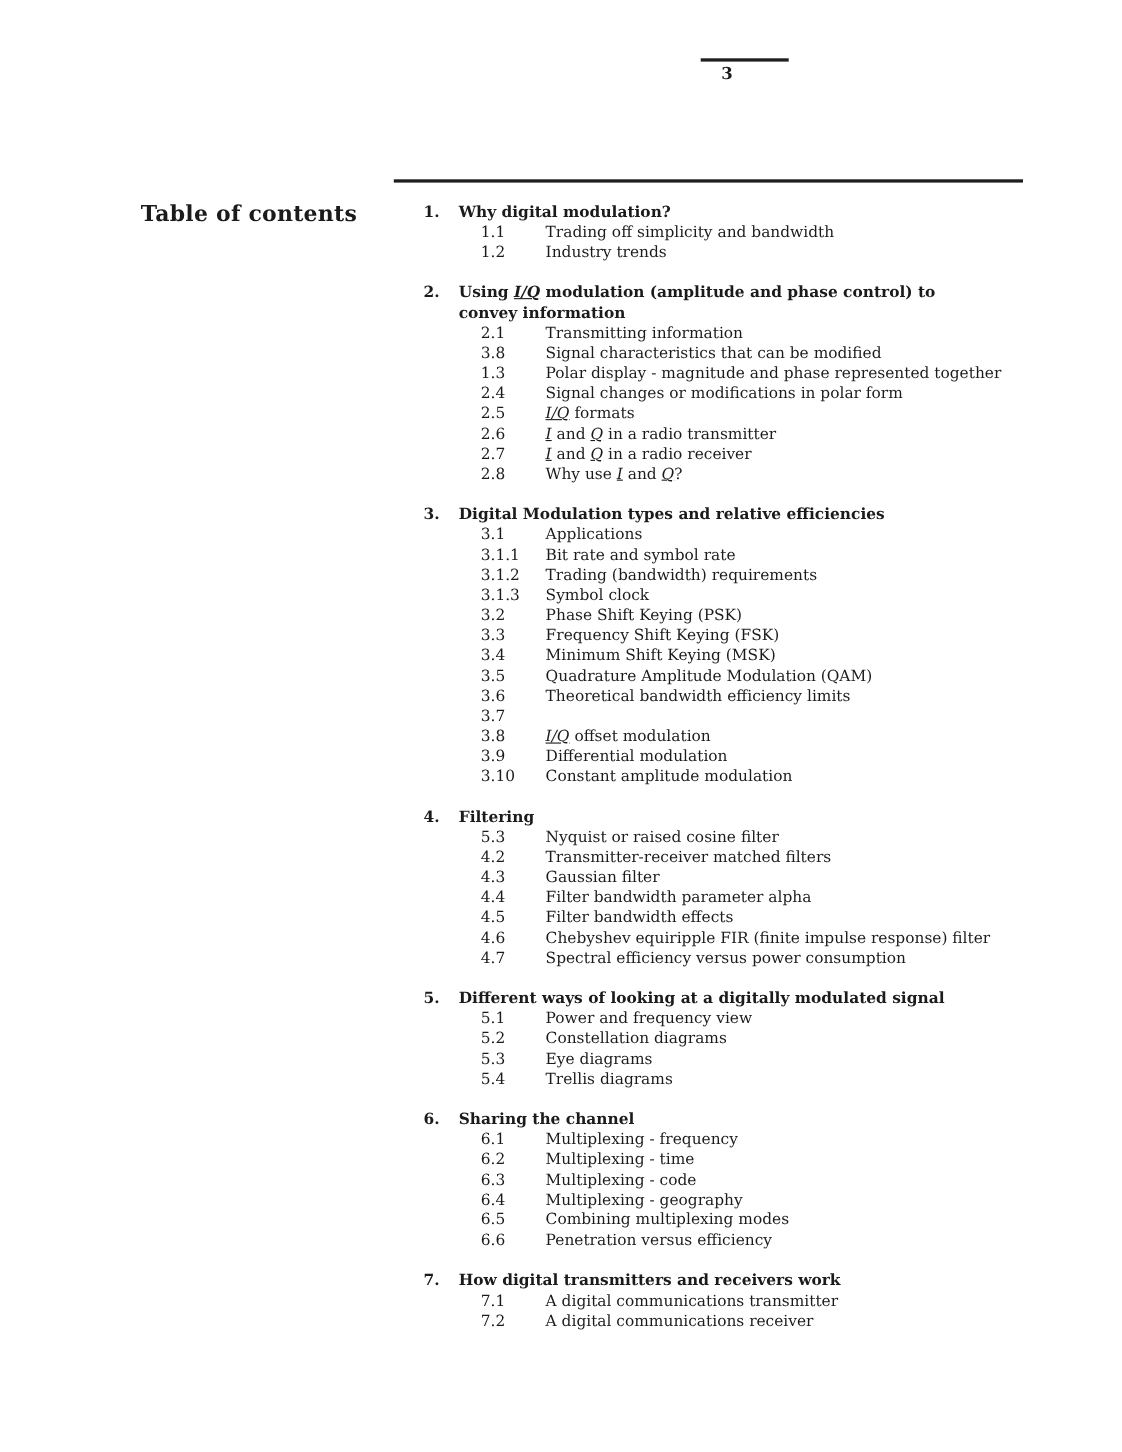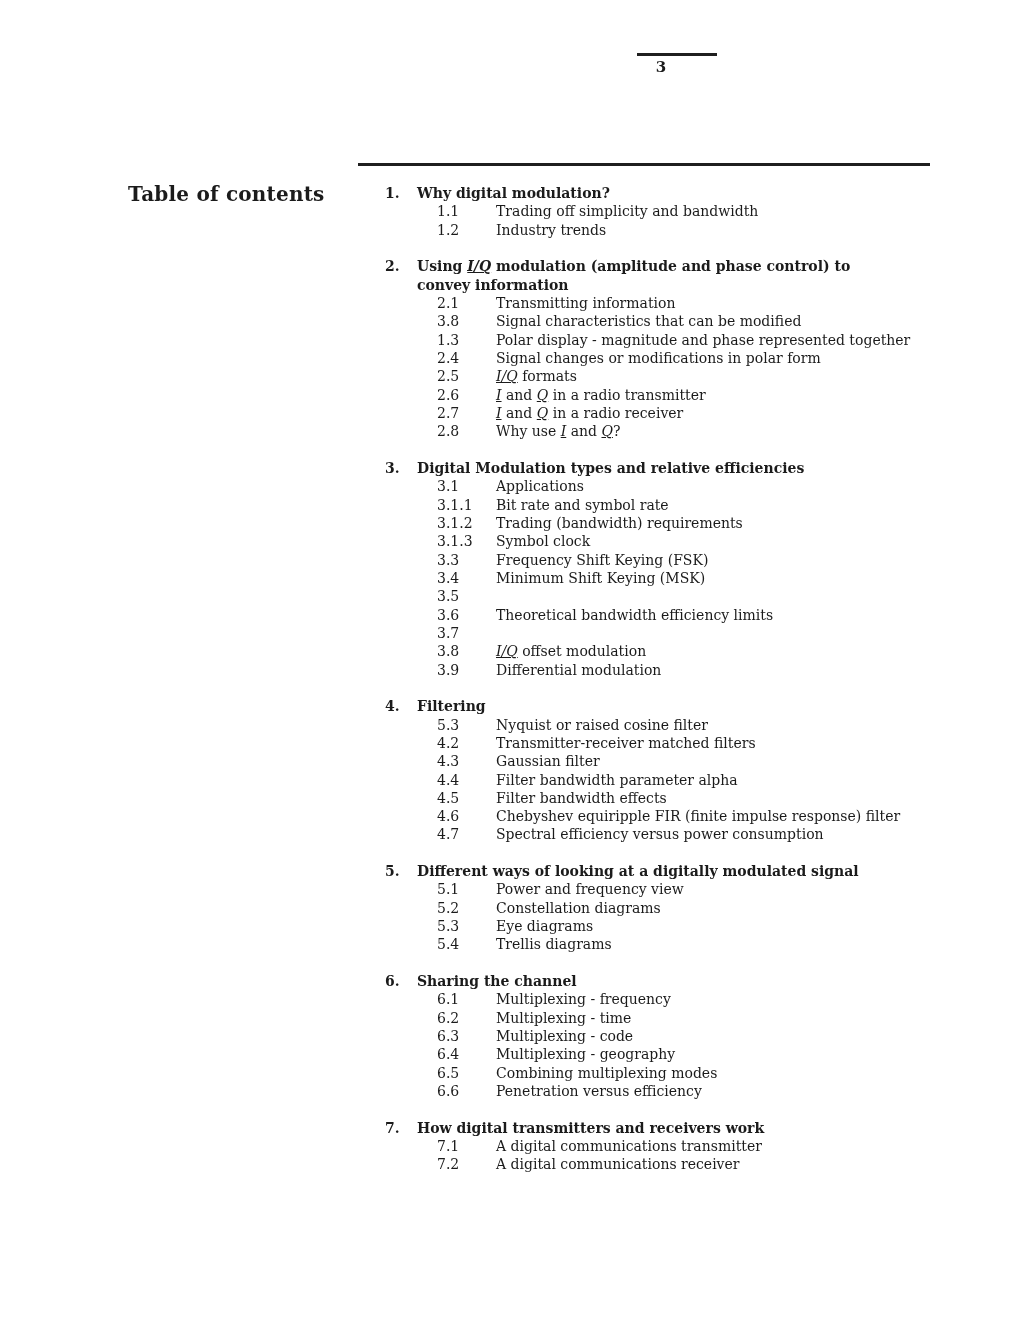--- a/index.html
+++ b/index.html
@@ -140,44 +140,53 @@
         </div>
         <div class="toc-item">
           <span class="item-num">3.1.2</span>
           <span class="item-title"><span class="">Trading (bandwidth) requirements</span></span>
         </div>
         <div class="toc-item">
           <span class="item-num">3.1.3</span>
           <span class="item-title"><span class="">Symbol clock</span></span>
         </div>
         <div class="toc-item">
+          <span class="item-num">3.2</span>
+          <span class="item-title"><span class="">Phase Shift Keying (PSK)</span></span>
+        </div>
+        <div class="toc-item">
           <span class="item-num">3.3</span>
           <span class="item-title"><span class="">Frequency Shift Keying (FSK)</span></span>
         </div>
         <div class="toc-item">
           <span class="item-num">3.4</span>
           <span class="item-title"><span class="">Minimum Shift Keying (MSK)</span></span>
         </div>
         <div class="toc-item">
           <span class="item-num">3.5</span>
+          <span class="item-title"><span class="">Quadrature Amplitude Modulation (QAM)</span></span>
         </div>
         <div class="toc-item">
           <span class="item-num">3.6</span>
           <span class="item-title"><span class="">Theoretical bandwidth efficiency limits</span></span>
         </div>
         <div class="toc-item">
           <span class="item-num">3.7</span>
         </div>
         <div class="toc-item">
           <span class="item-num">3.8</span>
           <span class="item-title"><span class="it">I/Q</span><span class=""> offset modulation</span></span>
         </div>
         <div class="toc-item">
           <span class="item-num">3.9</span>
           <span class="item-title"><span class="">Differential modulation</span></span>
+        </div>
+        <div class="toc-item">
+          <span class="item-num">3.10</span>
+          <span class="item-title"><span class="">Constant amplitude modulation</span></span>
         </div>
       </section>
       <section class="toc-section">
         <div class="sec-head">
           <span class="sec-num">4.</span>
           <span class="sec-title"><span class="">Filtering</span></span>
         </div>
         <div class="toc-item">
           <span class="item-num">5.3</span>
           <span class="item-title"><span class="">Nyquist or raised cosine filter</span></span>

